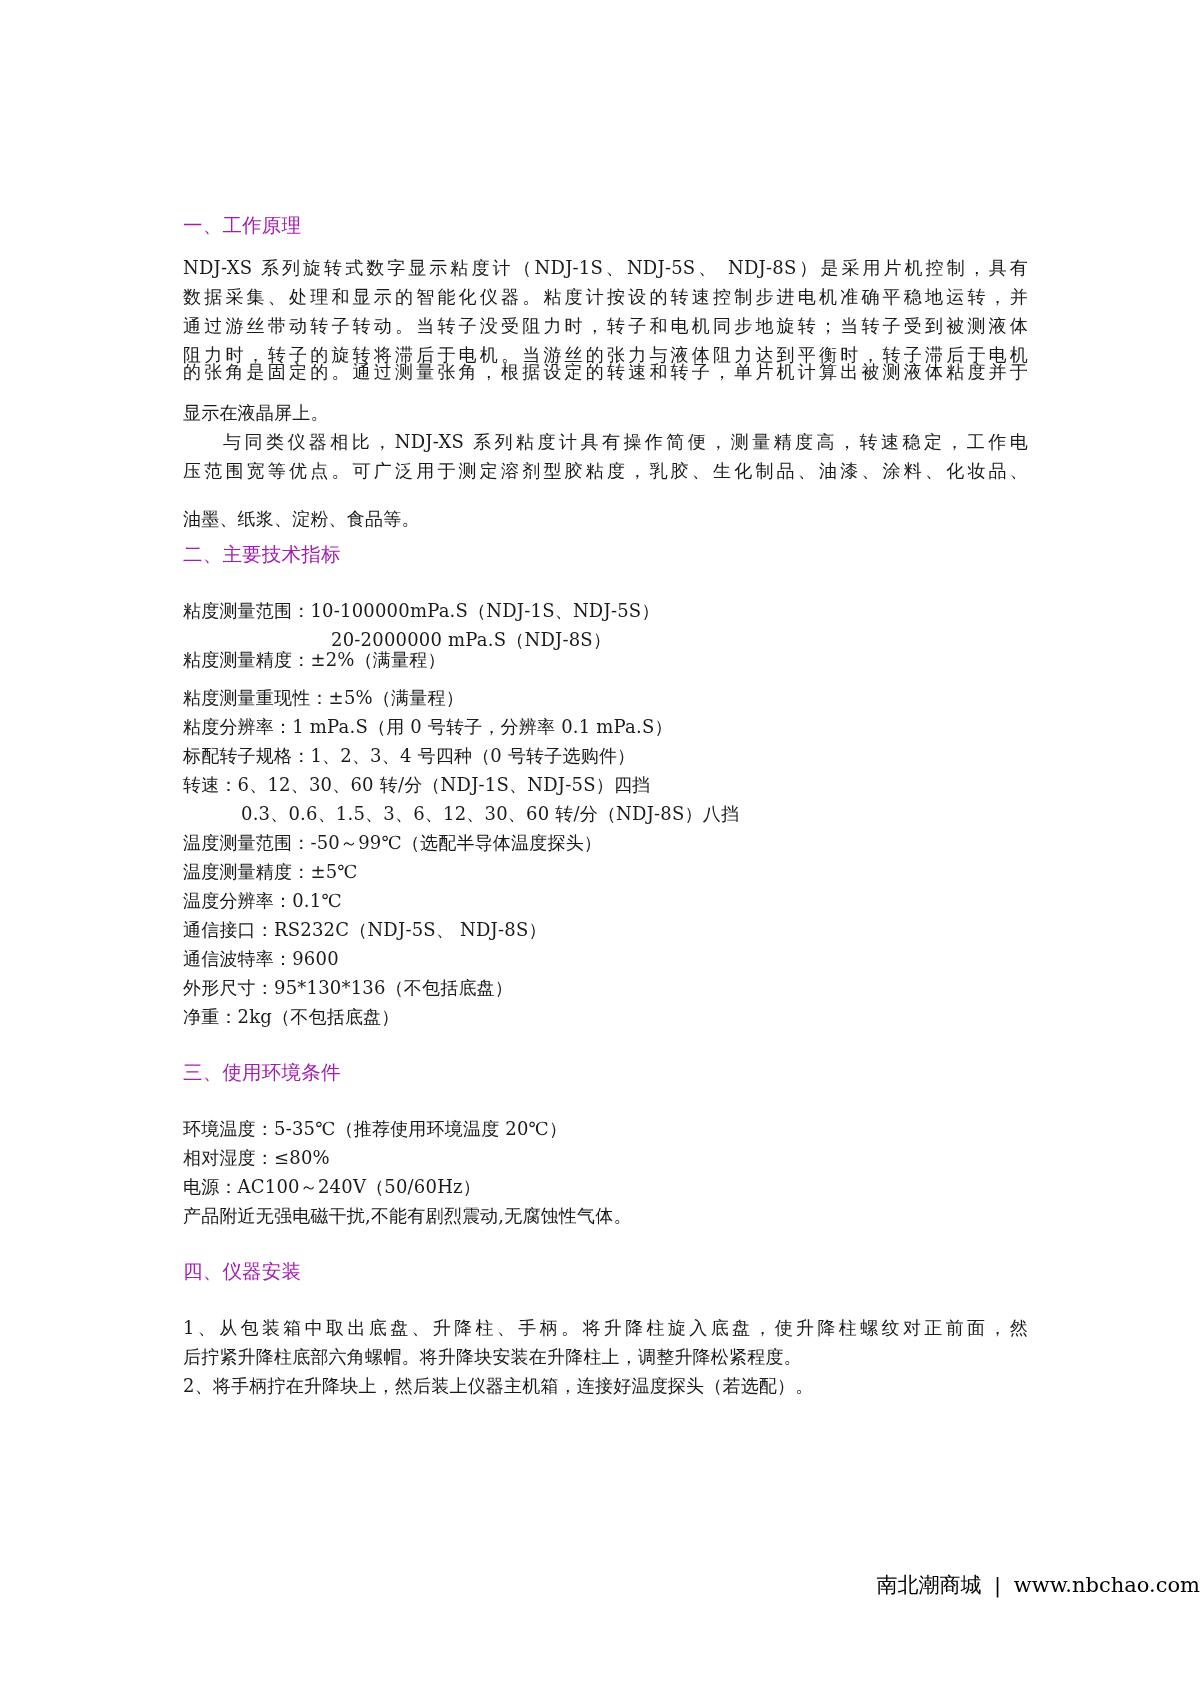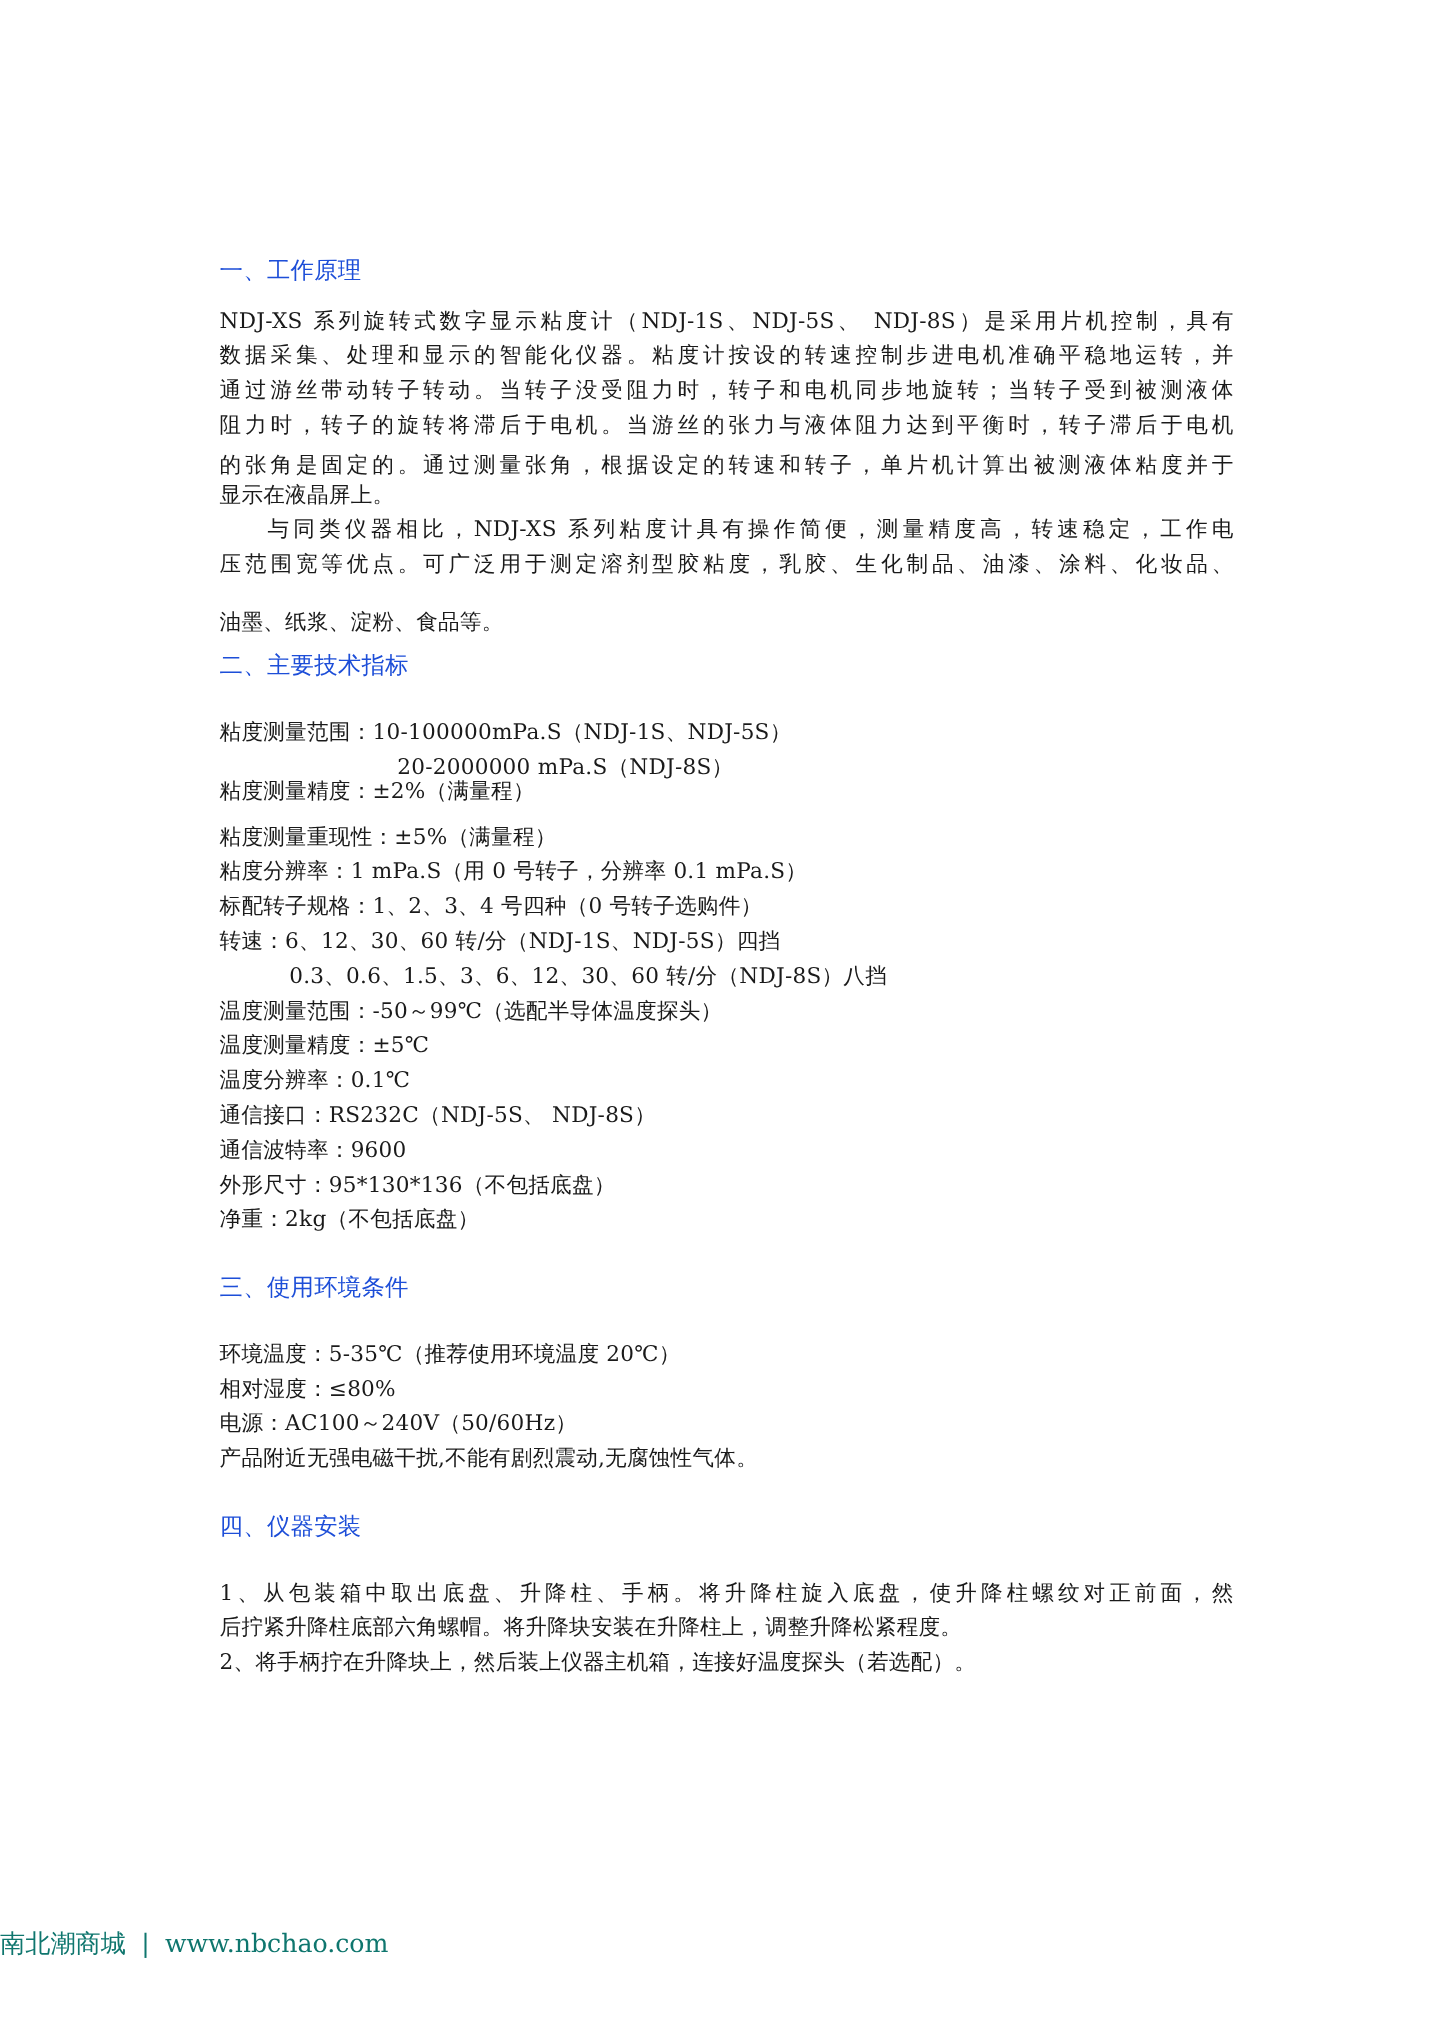--- a/index.html
+++ b/index.html
@@ -24,57 +24,56 @@
     .line {
       position: absolute;
       left: 0;
       white-space: nowrap;
       font-size: 18px;
       line-height: 28px;
       letter-spacing: 0.2px;
     }
     .heading {
       font-size: 19.5px;
-      color: #1d4ed8;
+      color: #a21caf;
     }
     .justify {
       width: 845px;
       text-align: justify;
       text-align-last: justify;
     }
     .indent1 { left: 40px; }
     .indent-val { left: 148px; }
     .indent-speed { left: 58px; }
     .footer {
       position: absolute;
       left: 0;
       width: 1200px;
       top: 1570px;
-      text-align: left;
+      text-align: right;
       font-size: 21px;
       line-height: 30px;
-      color: #0f766e;
-      margin-top: 35px;
+      color: #000000;
     }
     .footer .sep {
       margin: 0 6px;
     }
   </style>
 </head>
 <body>
 
 <div class="page">
 
   <div class="line heading" style="top:212px">一、工作原理</div>
 
   <div class="line justify" style="top:254px">NDJ-XS 系列旋转式数字显示粘度计（NDJ-1S、NDJ-5S、 NDJ-8S）是采用片机控制，具有</div>
   <div class="line justify" style="top:283px">数据采集、处理和显示的智能化仪器。粘度计按设的转速控制步进电机准确平稳地运转，并</div>
   <div class="line justify" style="top:312px">通过游丝带动转子转动。当转子没受阻力时，转子和电机同步地旋转；当转子受到被测液体</div>
   <div class="line justify" style="top:341px">阻力时，转子的旋转将滞后于电机。当游丝的张力与液体阻力达到平衡时，转子滞后于电机</div>
-  <div class="line justify" style="top:374px">的张角是固定的。通过测量张角，根据设定的转速和转子，单片机计算出被测液体粘度并于</div>
+  <div class="line justify" style="top:358px">的张角是固定的。通过测量张角，根据设定的转速和转子，单片机计算出被测液体粘度并于</div>
   <div class="line" style="top:399px">显示在液晶屏上。</div>
 
   <div class="line indent1" style="top:428px; width:805px; text-align:justify; text-align-last:justify;">与同类仪器相比，NDJ-XS 系列粘度计具有操作简便，测量精度高，转速稳定，工作电</div>
   <div class="line justify" style="top:457px">压范围宽等优点。可广泛用于测定溶剂型胶粘度，乳胶、生化制品、油漆、涂料、化妆品、</div>
   <div class="line" style="top:505px">油墨、纸浆、淀粉、食品等。</div>
 
   <div class="line heading" style="top:541px">二、主要技术指标</div>
 
   <div class="line" style="top:597px">粘度测量范围：10-100000mPa.S（NDJ-1S、NDJ-5S）</div>
   <div class="line indent-val" style="top:626px">20-2000000 mPa.S（NDJ-8S）</div>

